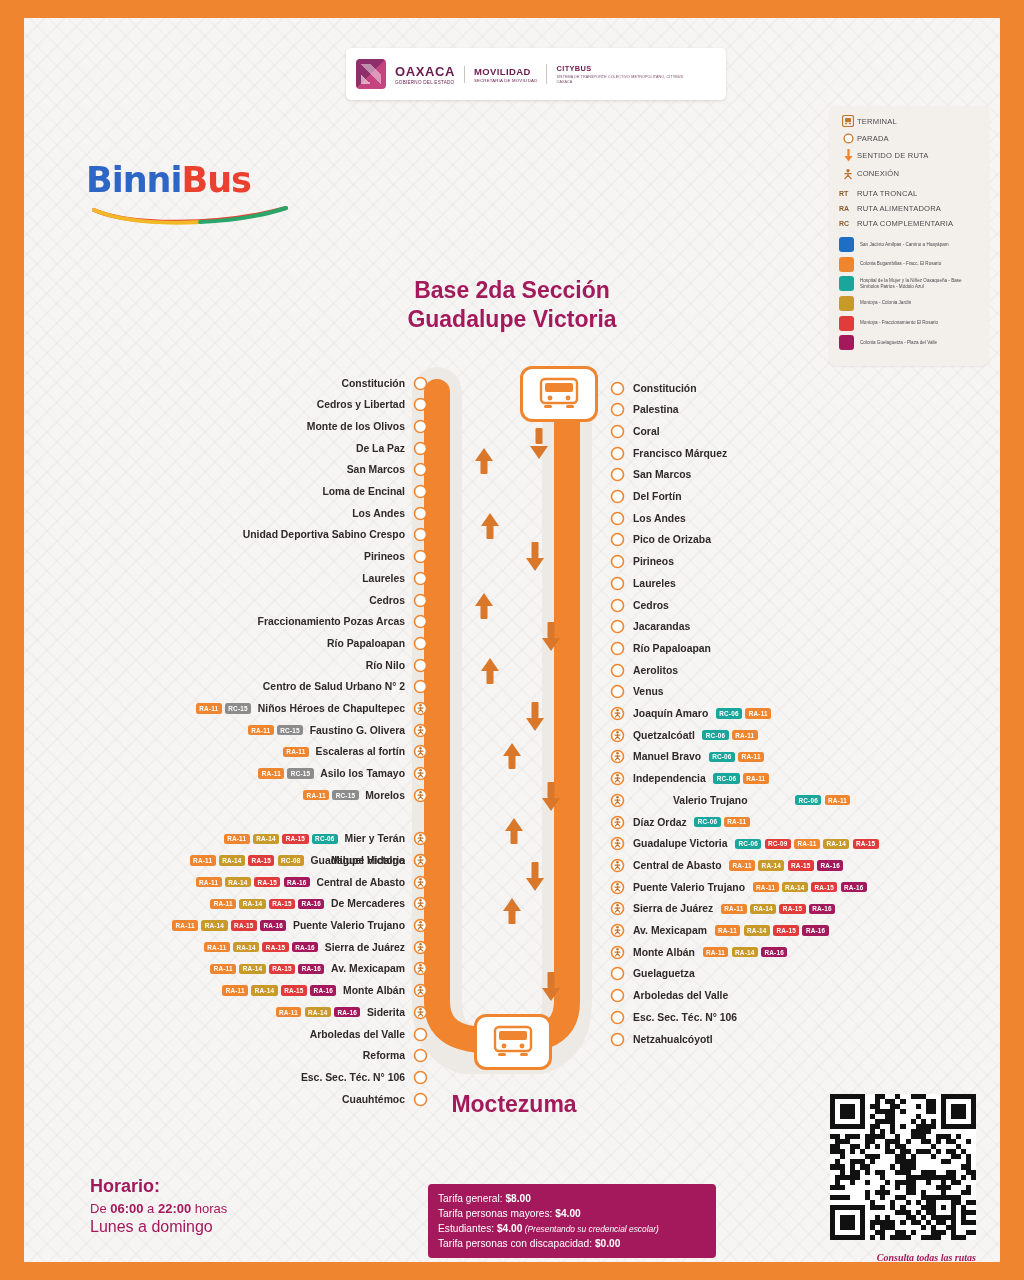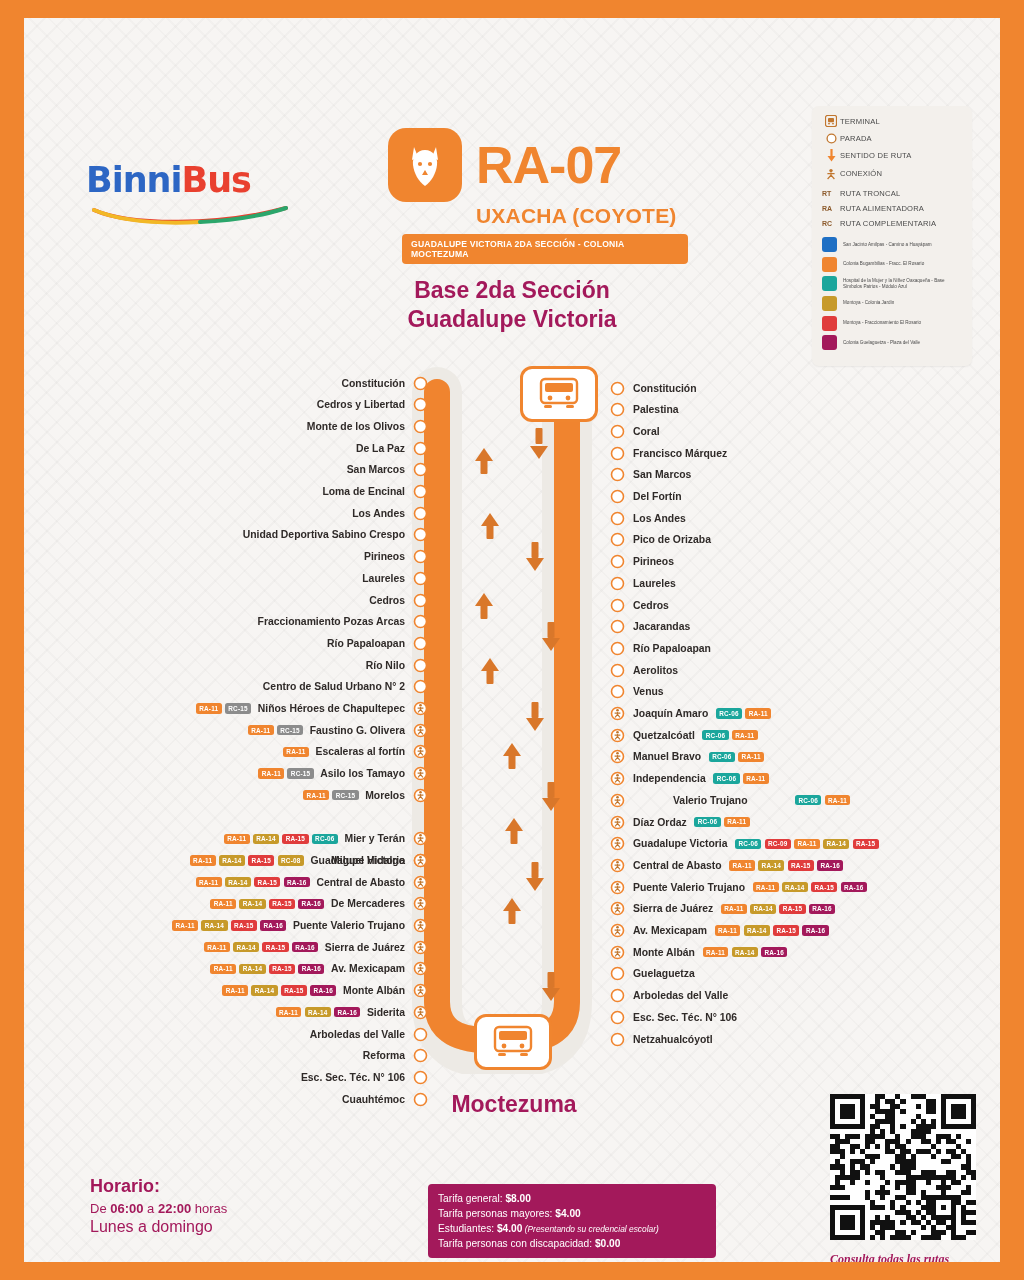--- a/index.html
+++ b/index.html
@@ -83,21 +83,21 @@
     font-size: 21px; font-weight: bold; color: #F0852F; letter-spacing: .2px;
   }
   .rh-sub {
     margin-top: 6px; margin-left: 7px;
     background: #F0852F; color: #FFF; font-size: 8.6px; font-weight: bold;
     padding: 5px 9px; border-radius: 4px; display: inline-block; letter-spacing: .2px;
   }
 
   
   .legend {
-    position: absolute; right: 28px; top: 88px;
+    position: absolute; right: 11px; top: 88px;
     width: 160px; background: #F3F0EC; border-radius: 7px;
     padding: 9px 10px 11px 10px;
     box-shadow: 0 1px 2px rgba(0,0,0,0.06);
   }
   .lg-row { display: flex; align-items: center; margin-bottom: 5.6px; }
   .lg-ico { width: 18px; flex: 0 0 18px; display: flex; align-items: center; justify-content: center; }
   .lg-label { font-size: 7.6px; color: #4A4A4A; letter-spacing: .2px; }
   .lg-tag {
     width: 18px; font-size: 7px; font-weight: bold; color: #8C5A2B;
   }
@@ -161,58 +161,56 @@
     width: 288px; background: #A3195B; color: #FFFFFF;
     border-radius: 4px; padding: 7px 10px;
     font-size: 10.2px; line-height: 1.48;
   }
   .tarifa b { font-weight: bold; }
   .tarifa i { font-size: 8.4px; }
 
   .qr-wrap { position: absolute; left: 806px; top: 1076px; width: 146px; }
   .qr { width: 146px; height: 146px; }
   .qr-caption {
-    margin-top: 8px; text-align: left; color: #A3195B;
-    font-size: 12px; font-style: italic; font-weight: bold;
+    margin-top: 8px; text-align: right; color: #A3195B;
+    font-size: 10px; font-style: italic; font-weight: bold;
     font-family: "Liberation Serif", serif;
   }
 </style>
 </head>
 <body>
 
 <div id="page">
   <div class="sheet">
 
+    <div class="gov-bar">
+      <div class="gov-mark"></div>
+      <div class="gov-block">
+        <div class="gov-t1">OAXACA</div>
+        <div class="gov-t2">GOBIERNO DEL ESTADO</div>
+      </div>
+      <div class="gov-block sep">
+        <div class="gov-m1">MOVILIDAD</div>
+        <div class="gov-m2">SECRETARÍA DE MOVILIDAD</div>
+      </div>
+      <div class="gov-block sep" style="max-width:150px">
+        <div class="gov-c1">CITYBUS</div>
+        <div class="gov-c2">SISTEMA DE TRANSPORTE COLECTIVO METROPOLITANO, CITYBUS OAXACA</div>
+      </div>
+    </div>
 
     <div class="binnibus">
       <span style="color:#2D66C4">Binni</span><span style="color:#E9402F">Bus</span>
     </div>
     <svg class="swoosh" viewBox="0 0 200 22">
       <path d="M4 6 C 40 22, 130 22, 196 4" stroke="#E9402F" stroke-width="4" fill="none" stroke-linecap="round"></path>
       <path d="M4 6 C 30 17, 70 20, 110 18" stroke="#F2B826" stroke-width="4" fill="none" stroke-linecap="round"></path>
       <path d="M110 18 C 150 16, 175 11, 196 4" stroke="#2BA66B" stroke-width="4" fill="none" stroke-linecap="round"></path>
     </svg>
 
-    <div class="route-head">
-      <div class="rh-row">
-        <div class="rh-icon">
-          <svg width="46" height="50" viewBox="0 0 46 50">
-            <path d="M12 7 L16 17 L10 20 Z" fill="#FFFFFF"></path>
-            <path d="M34 7 L30 17 L36 20 Z" fill="#FFFFFF"></path>
-            <path d="M23 10 C31 10 36 17 35 25 C34 33 30 41 23 46 C16 41 12 33 11 25 C10 17 15 10 23 10 Z" fill="#FFFFFF"></path>
-            <circle cx="18" cy="24" r="2.1" fill="#F0852F"></circle>
-            <circle cx="28" cy="24" r="2.1" fill="#F0852F"></circle>
-            <path d="M23 30 L20 35 L26 35 Z" fill="#F0852F"></path>
-          </svg>
-        </div>
-        <div class="rh-code">RA-07</div>
-      </div>
-      <div class="rh-name">UXACHA (COYOTE)</div>
-      <div style="margin-left:7px"><div class="rh-sub">GUADALUPE VICTORIA 2DA SECCIÓN - COLONIA MOCTEZUMA</div></div>
-    </div>
 
     <div class="legend">
       <div class="lg-row">
         <div class="lg-ico">
           <svg width="12" height="12" viewBox="0 0 12 12">
               <rect x="0.5" y="0.5" width="11" height="11" rx="2" fill="none" stroke="#C1762E" stroke-width="1.2"></rect>
               <rect x="3" y="3" width="6" height="4.2" rx="1" fill="#C1762E"></rect>
               <circle cx="4" cy="8.6" r="0.9" fill="#C1762E"></circle>
               <circle cx="8" cy="8.6" r="0.9" fill="#C1762E"></circle>
             </svg>

